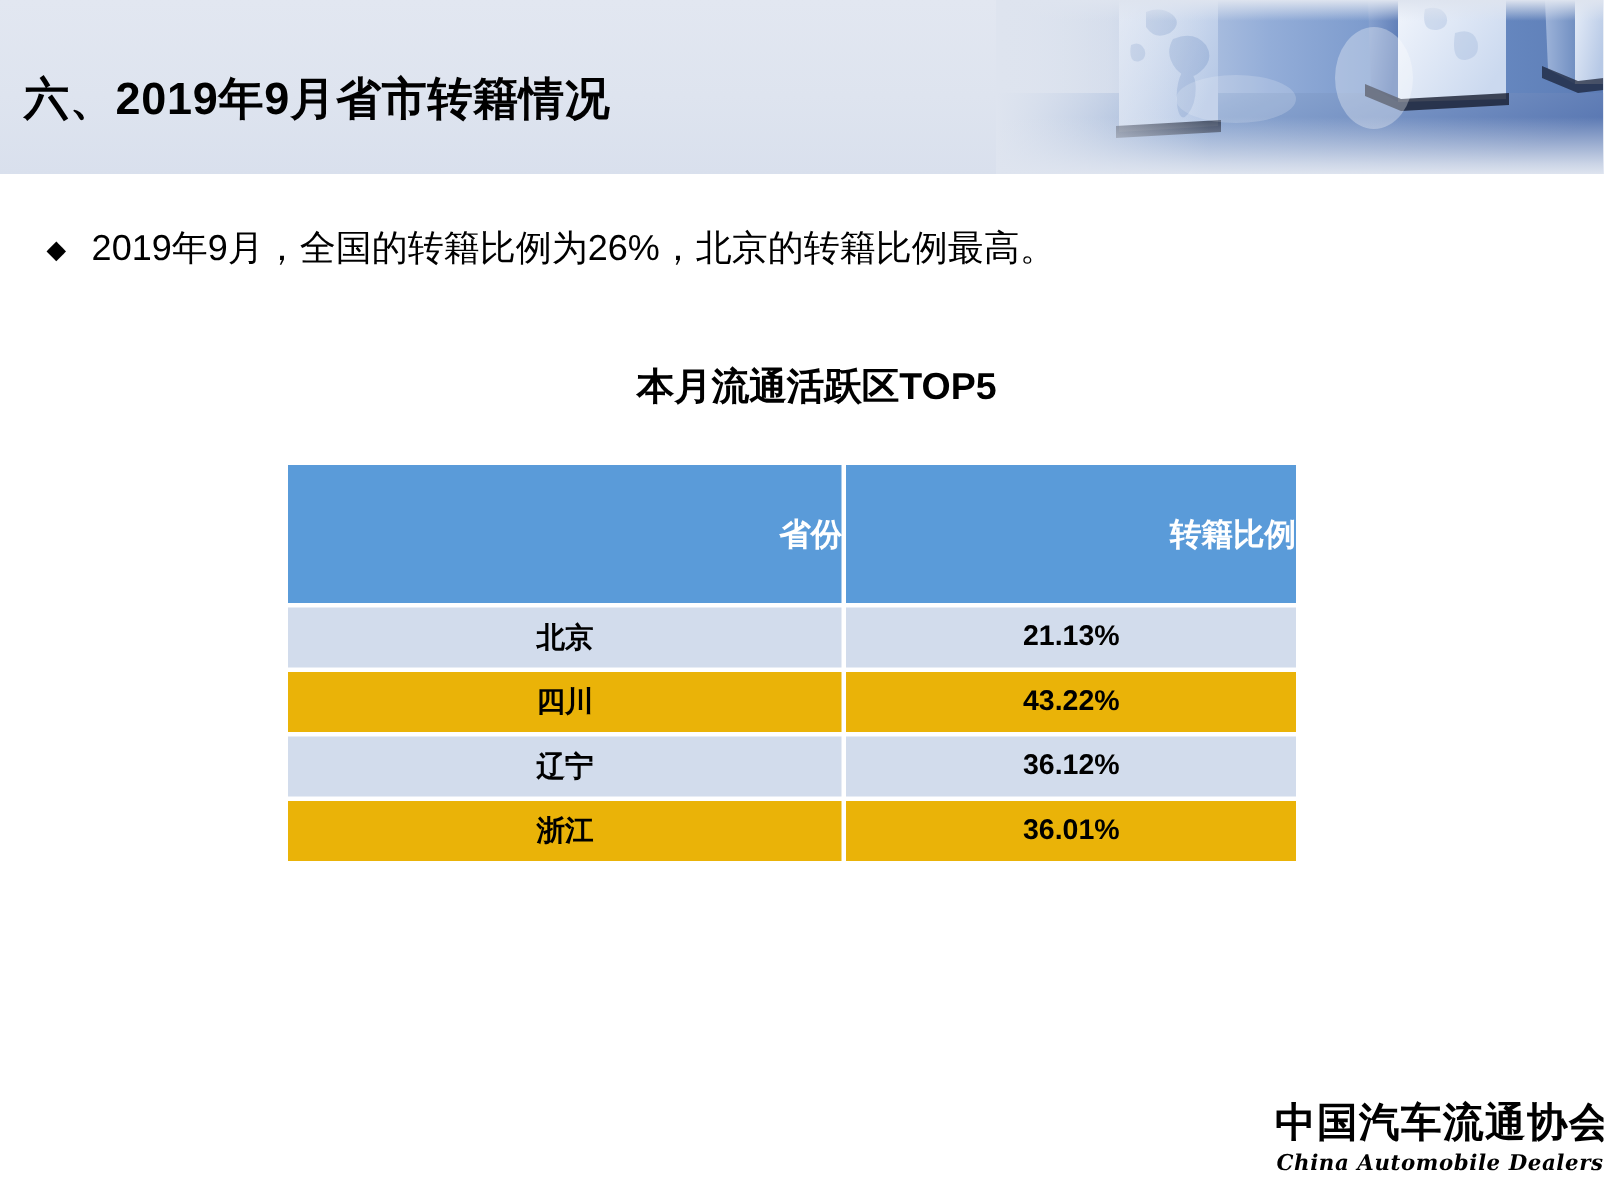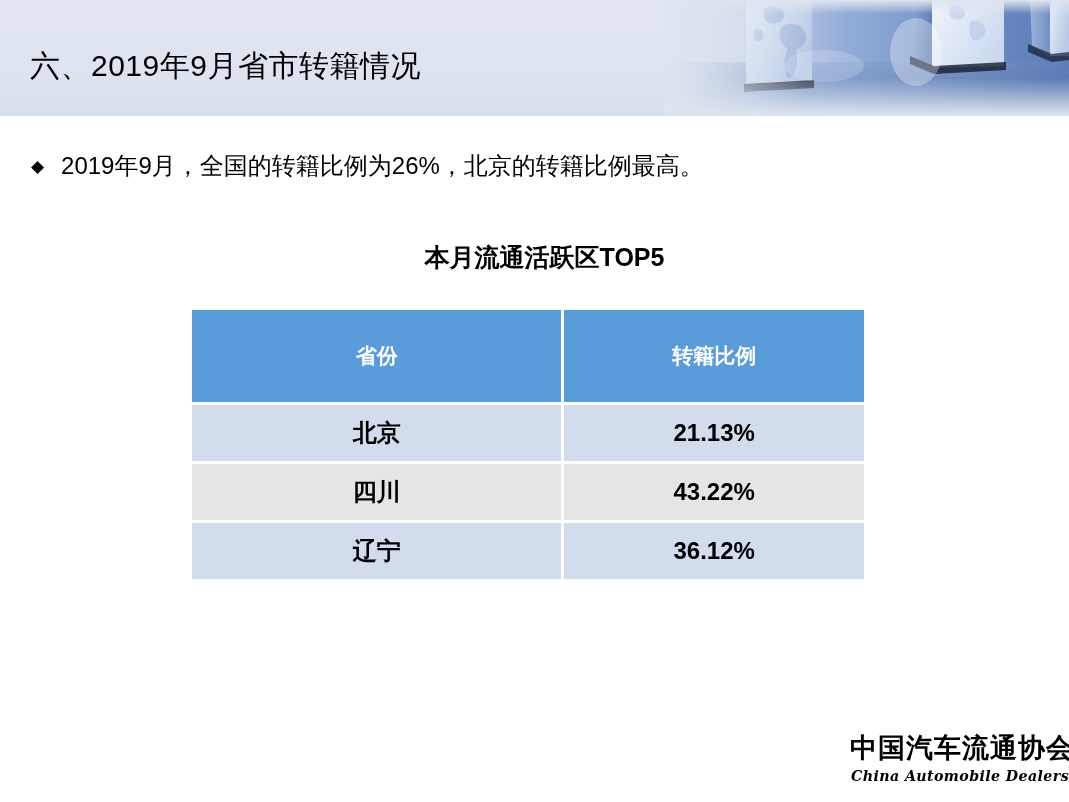--- a/index.html
+++ b/index.html
@@ -28,24 +28,24 @@
   .header-decor {
     position: absolute;
     right: 0;
     top: 0;
     width: 405px;
     height: 116px;
     overflow: hidden;
   }
   .header-title {
     position: absolute;
-    left: 30px;
+    left: 16px;
     top: 46px;
     font-size: 30px;
-    font-weight: normal;
+    font-weight: bold;
     color: #000000;
     letter-spacing: 0.5px;
     white-space: nowrap;
   }
 
   
   .bullet-row {
     position: absolute;
     left: 31px;
     top: 152px;
@@ -94,29 +94,30 @@
     margin: 0;
     text-align: center;
     vertical-align: middle;
   }
   .data-table th {
     height: 92px;
     background: #5a9bd9;
     color: #ffffff;
     font-size: 21px;
     font-weight: bold;
+    text-align: right;
   }
   .data-table td {
-    height: 56px;
-    font-size: 24px;
+    height: 40px;
+    font-size: 19px;
     font-weight: bold;
     color: #000000;
   }
   .row-odd td { background: #d2dcec; }
-  .row-even td { background: #e5e5e5; }
+  .row-even td { background: #eab308; }
   .col-province { width: 349px; }
   .col-ratio { width: 283px; }
 
   
   .logo {
     position: absolute;
     left: 778px;
     top: 729px;
     width: 285px;
     height: 66px;
@@ -274,20 +275,24 @@
       <td>21.13%</td>
     </tr>
     <tr class="row-even">
       <td>四川</td>
       <td>43.22%</td>
     </tr>
     <tr class="row-odd">
       <td>辽宁</td>
       <td>36.12%</td>
     </tr>
+    <tr class="row-even">
+      <td>浙江</td>
+      <td>36.01%</td>
+    </tr>
   </tbody>
 </table>
 
 <div class="logo">
   <div class="logo-text">
     <div class="logo-cn">中国汽车流通协会</div>
     <div class="logo-en">China Automobile Dealers Association</div>
   </div>
 </div>
 

